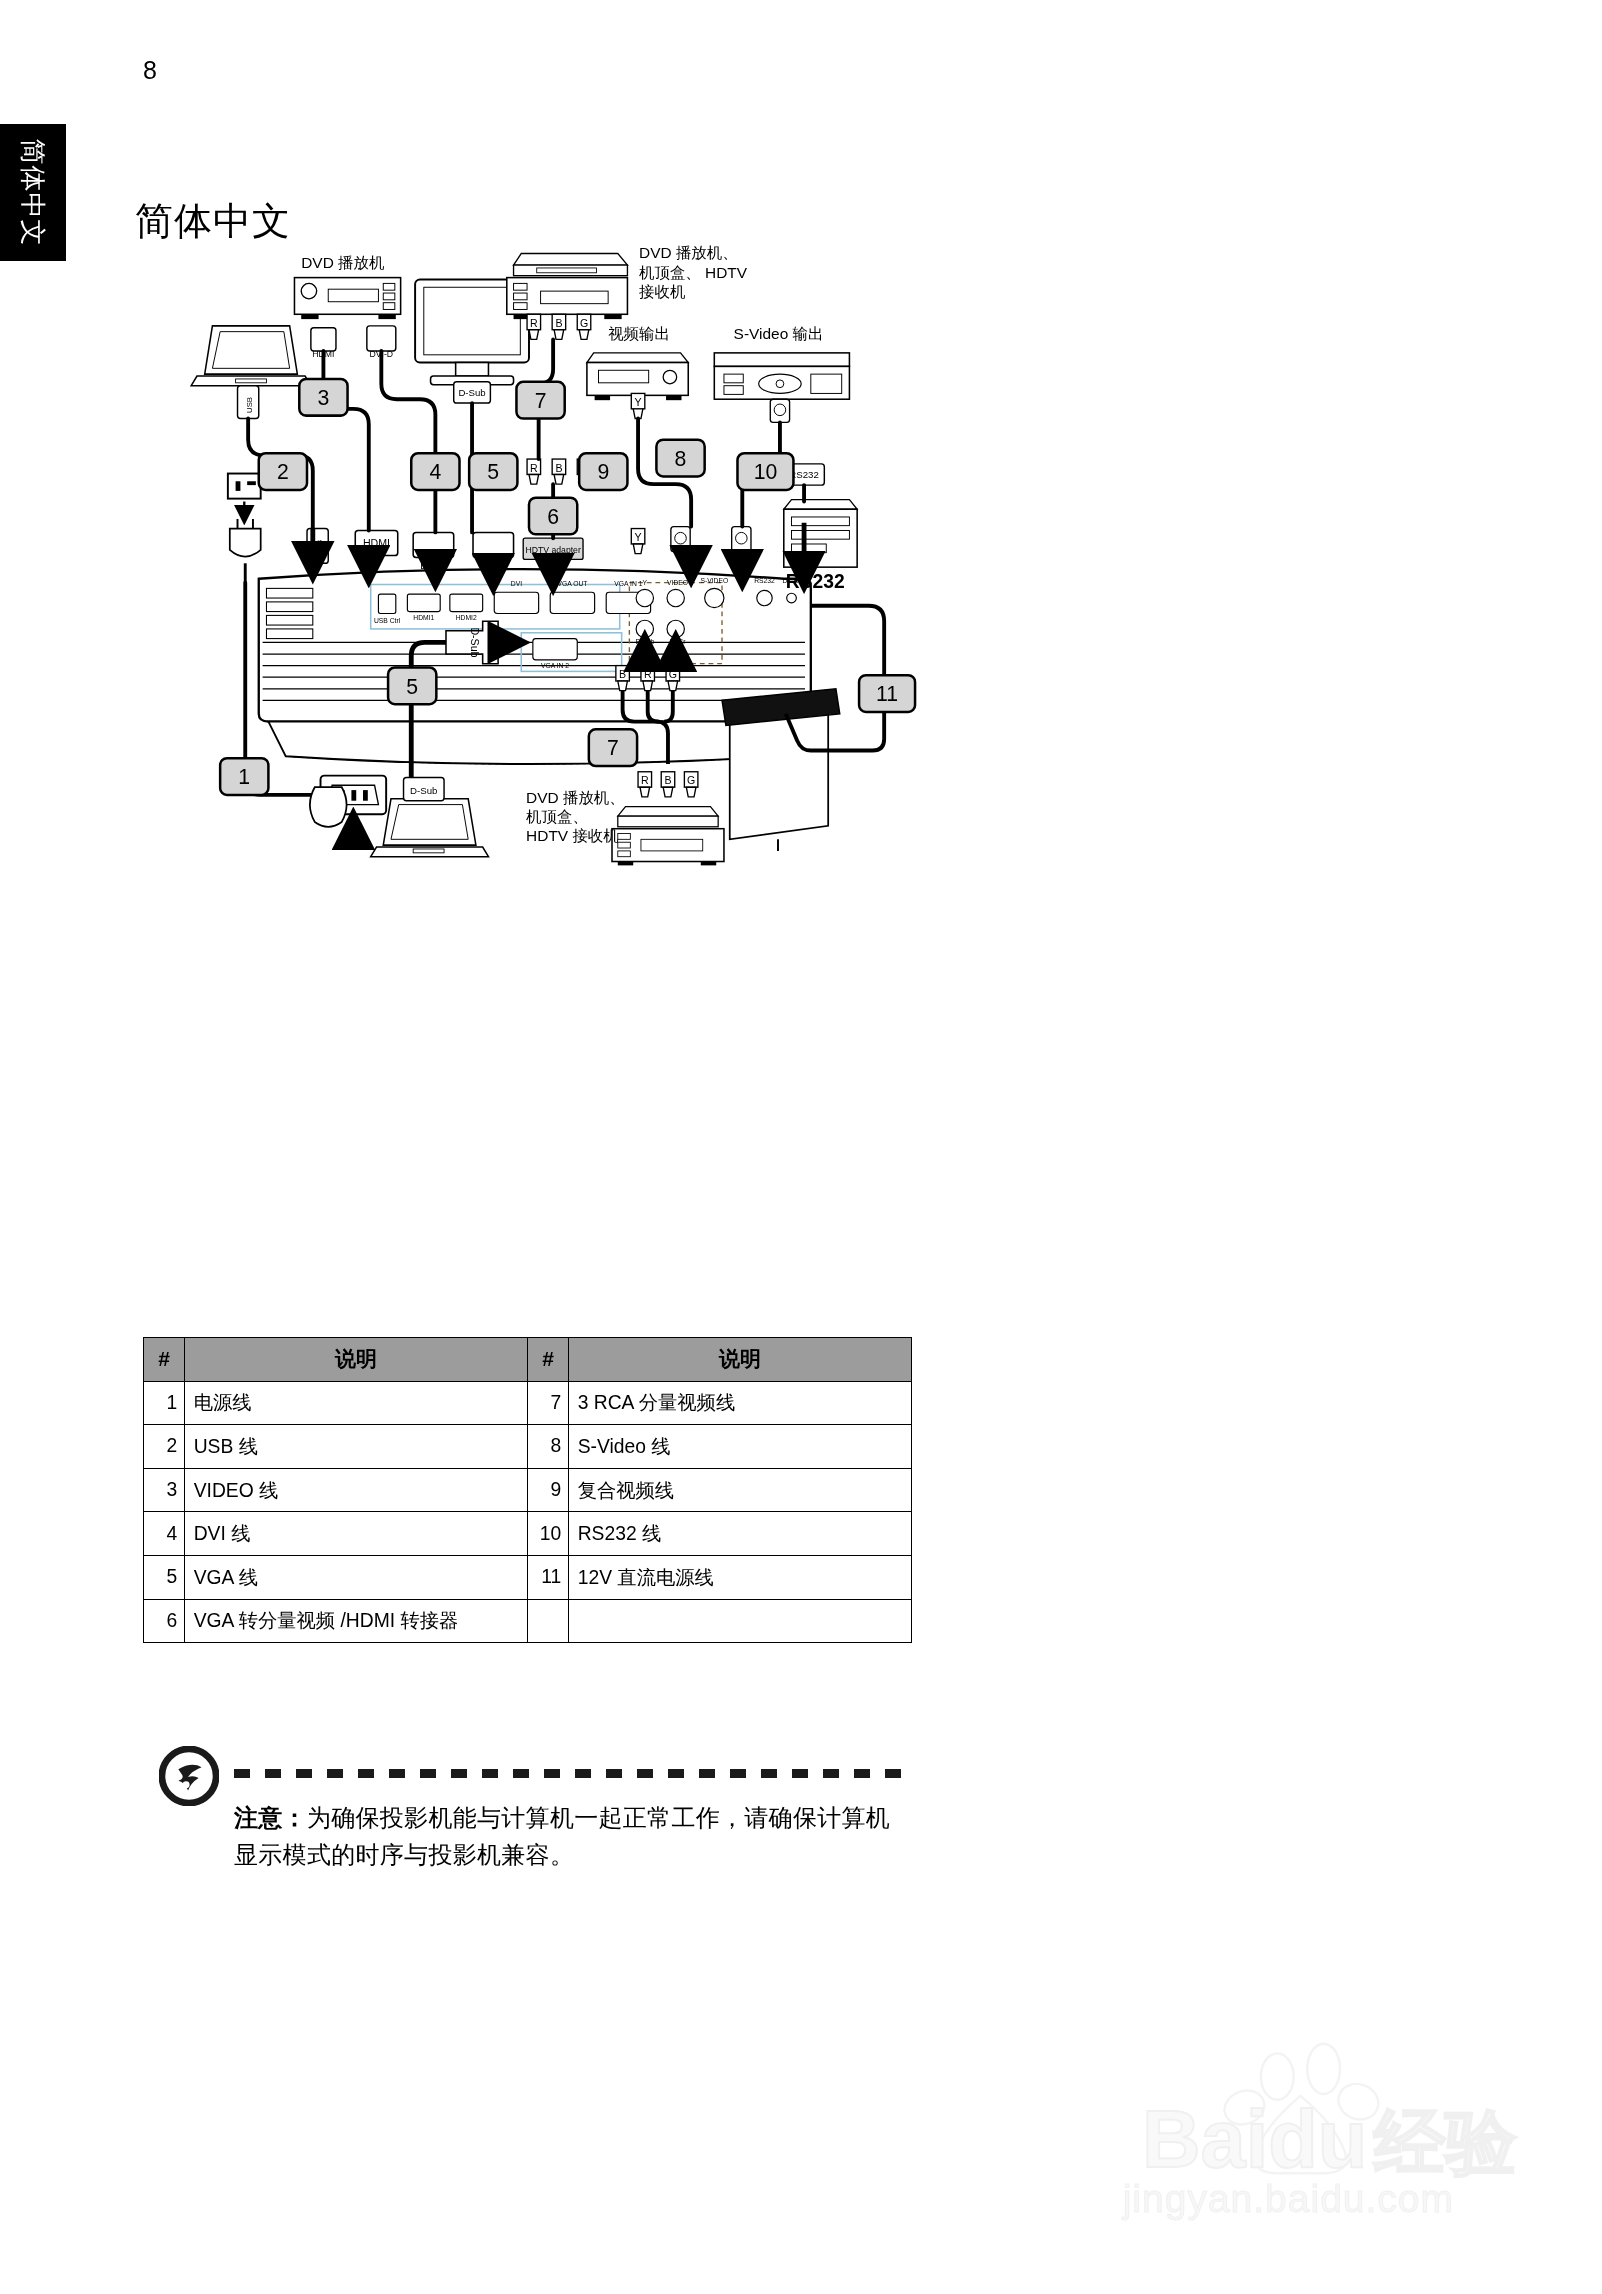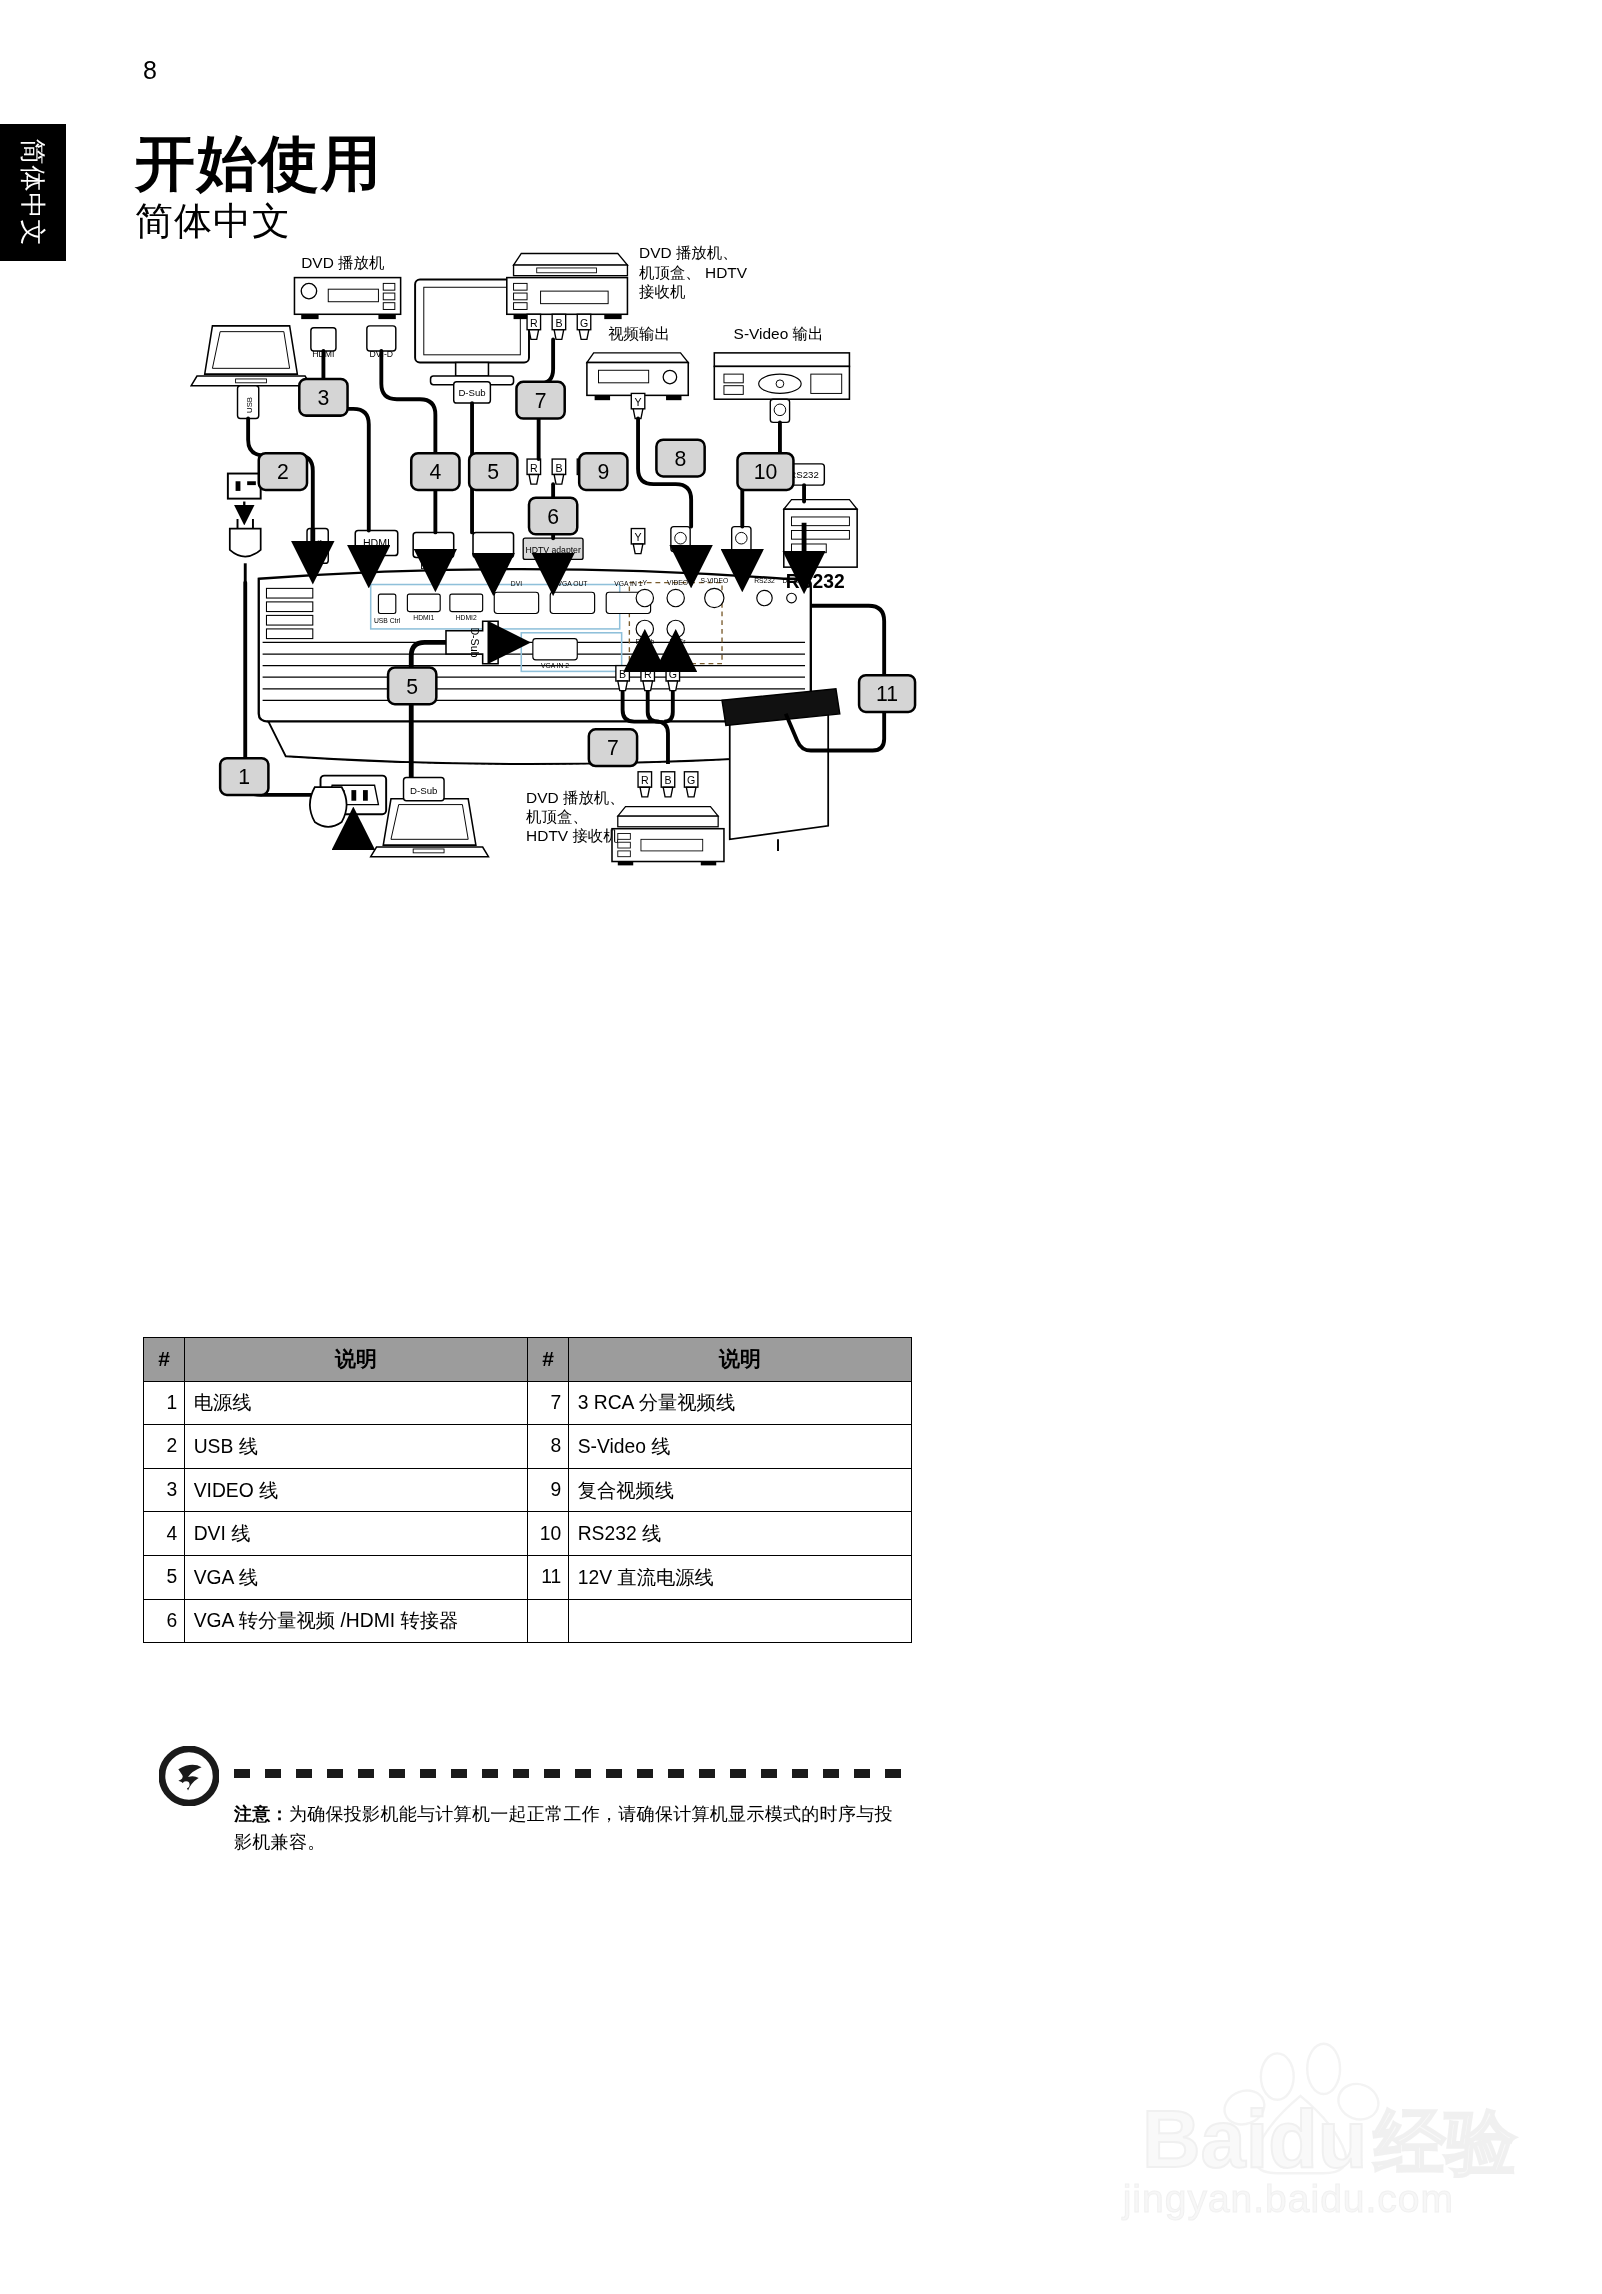--- a/index.html
+++ b/index.html
@@ -48,21 +48,21 @@
 
   
   .note{position:absolute;left:159px;top:1746px;width:763px;}
   .note-icon{position:absolute;left:0;top:0;width:60px;height:60px;}
   .dash-rule{
     position:absolute;left:75px;top:23px;width:676px;height:8.7px;
     background:repeating-linear-gradient(to right,#1a1a1a 0 16.4px,transparent 16.4px 31px);
   }
   .note-text{
     position:absolute;left:75px;top:55px;width:676px;
-    font-size:18px;line-height:1.55;letter-spacing:0.3px;
+    font-size:24px;line-height:1.55;letter-spacing:0.3px;font-family:Liberation Mono, monospace;
   }
   .note-text b{font-weight:bold;}
 
   
   .wm{position:absolute;left:1115px;top:2032px;width:425px;height:208px;opacity:.5;}
   .wm svg{display:block;}
   .wm-text{
     position:absolute;left:7.7px;top:145px;width:406px;text-align:left;
     font-size:39px;color:#f0f0f0;letter-spacing:1px;
     -webkit-text-stroke:1px #e2e2e2;
@@ -72,21 +72,20 @@
 <body>
 
 <div class="page">
 
   <div class="page-num">8</div>
 
   <div class="lang-tab">
     <span>简体中文</span>
   </div>
 
-  <div class="h1">开始使用</div>
   <div class="h2">简体中文</div>
 
   <div class="diagram">
   <svg width="1120" height="637" viewBox="0 0 1160 660" xmlns="http://www.w3.org/2000/svg">
     <defs>
       <marker id="arw" markerWidth="9" markerHeight="9" refX="7" refY="4.5" orient="auto">
         <path d="M0,0 L9,4.5 L0,9 z" fill="#000"></path>
       </marker>
       <g id="rcaPlug">
         <rect x="-7" y="0" width="14" height="16" fill="#fff" stroke="#000" stroke-width="1.4"></rect>

